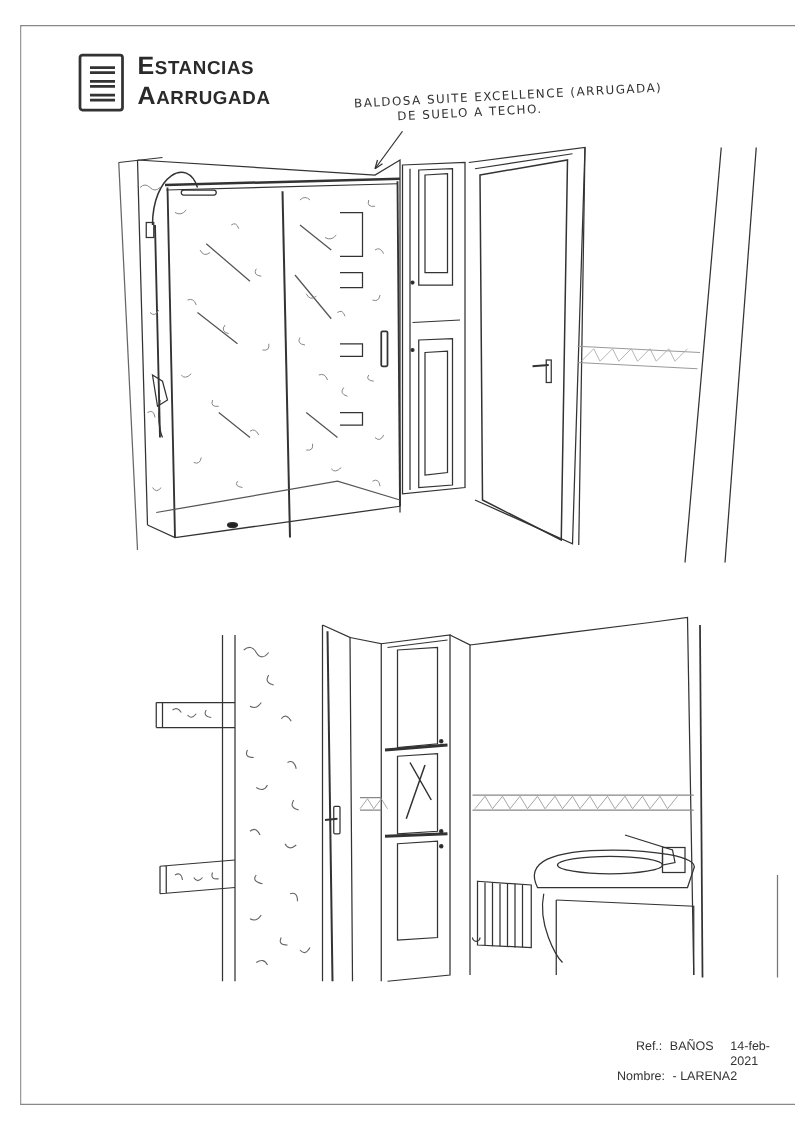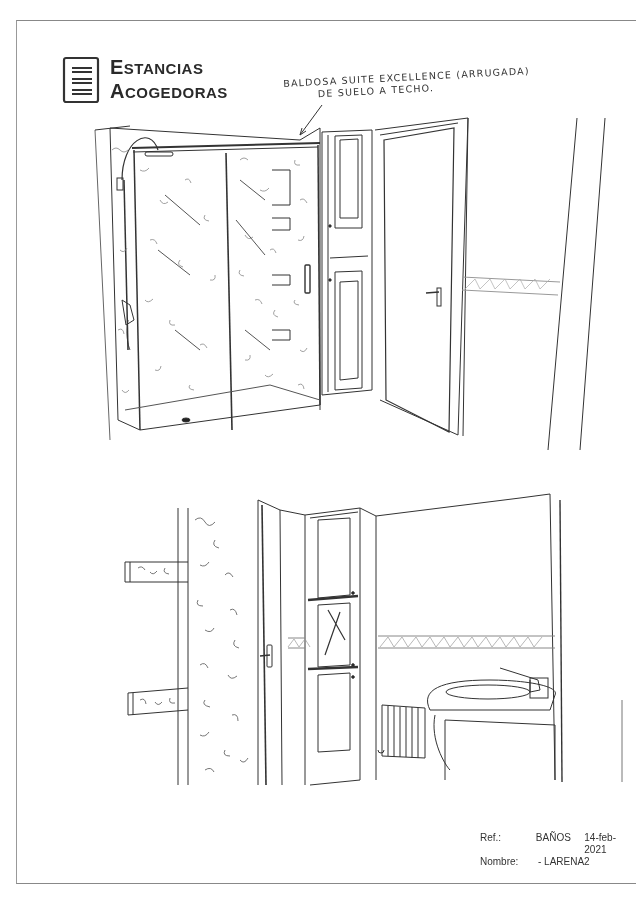--- a/index.html
+++ b/index.html
@@ -1,49 +1,49 @@
 <!DOCTYPE html>
 <html><head>
 <meta charset="utf-8">
 <style>
   html, body { margin: 0; padding: 0; background: #fff; }
   body { width: 636px; height: 900px; position: relative; overflow: hidden; font-family: "Liberation Sans", sans-serif; color: #222; }
   .frame { position: absolute; left: 16px; top: 20px; width: 640px; height: 862px; border-left: 1px solid #999; border-top: 1px solid #888; border-bottom: 1px solid #888; }
-  .logo { position: absolute; left: 40px; top: 56px; display: flex; align-items: flex-start; padding-left: 22px; }
+  .logo { position: absolute; left: 40px; top: 42px; display: flex; align-items: flex-start; padding-left: 22px; }
   .logo-mark { width: 38px; height: 48px; position: relative; }
   .logo-text { margin-left: 10px; font-weight: bold; color: #2a2a2a; letter-spacing: 0.5px; line-height: 22px; }
   .logo-text .cap { font-size: 20px; }
   .logo-text .sm { font-size: 15px; }
   .annotation { position: absolute; left: 283px; top: 78px; font-family: "DejaVu Sans", sans-serif; font-size: 9.5px; color: #333; letter-spacing: 1.2px; line-height: 12px; transform: rotate(-3deg); transform-origin: left top; }
   .annotation .l2 { padding-left: 34px; }
   .drawing { position: absolute; }
   .ref { position: absolute; left: 480px; top: 832px; font-size: 10px; color: #333; line-height: 12px; }
   .ref-row { display: flex; }
-  .ref-label { width: 52px; text-align: left; margin-right: 6px; }
+  .ref-label { width: 52px; text-align: right; margin-right: 6px; }
   .ref-gap { width: 14px; }
 </style>
 </head>
 <body>
 
 <div class="frame"></div>
 
 <div class="logo">
   <div class="logo-mark">
     <svg width="38" height="48" viewBox="0 0 38 48">
       <g fill="none" stroke="#333" stroke-width="2.2">
         <rect x="2" y="2" width="34" height="44" rx="2"></rect>
         <path d="M10 12 H30 M10 16 H30"></path>
         <path d="M10 23 H30 M10 27 H30"></path>
         <path d="M10 34 H30 M10 38 H30"></path>
       </g>
     </svg>
   </div>
   <div class="logo-text">
     <div><span class="cap">E</span><span class="sm">STANCIAS</span></div>
-    <div><span class="cap">A</span><span class="sm">COGEDORAS</span></div>
+    <div><span class="cap">A</span><span class="sm">ARRUGADA</span></div>
   </div>
 </div>
 
 <div class="annotation">
   <div>BALDOSA SUITE EXCELLENCE (ARRUGADA)</div>
   <div class="l2">DE SUELO A TECHO.</div>
 </div>
 
 <svg class="drawing" style="left:0;top:0" width="636" height="460" viewBox="0 0 636 460">
   <g fill="none" stroke="#333" stroke-width="1">

